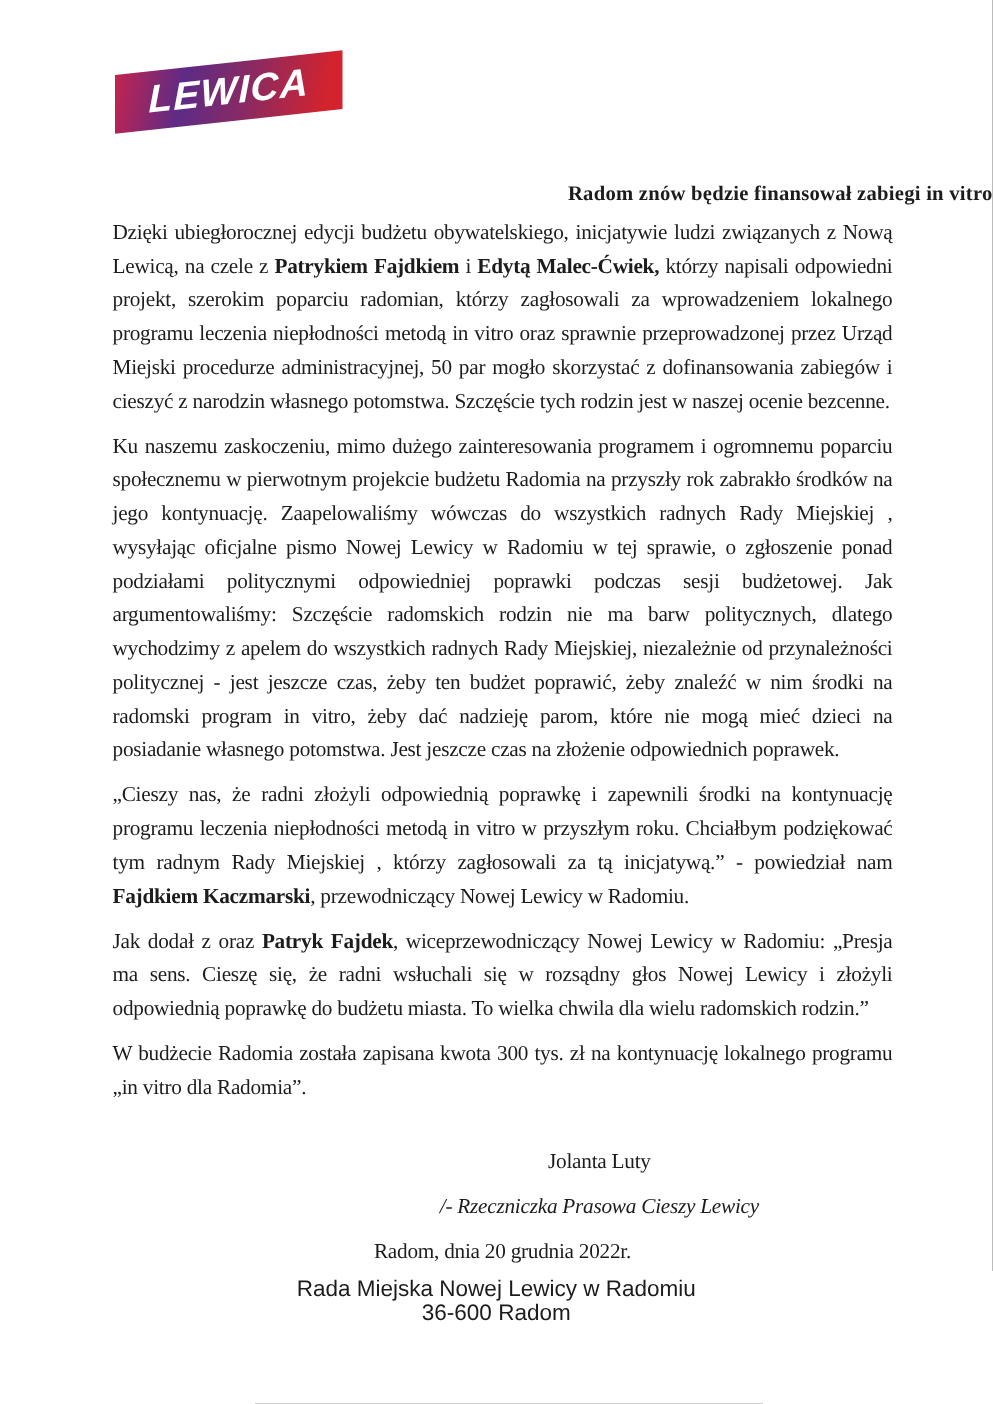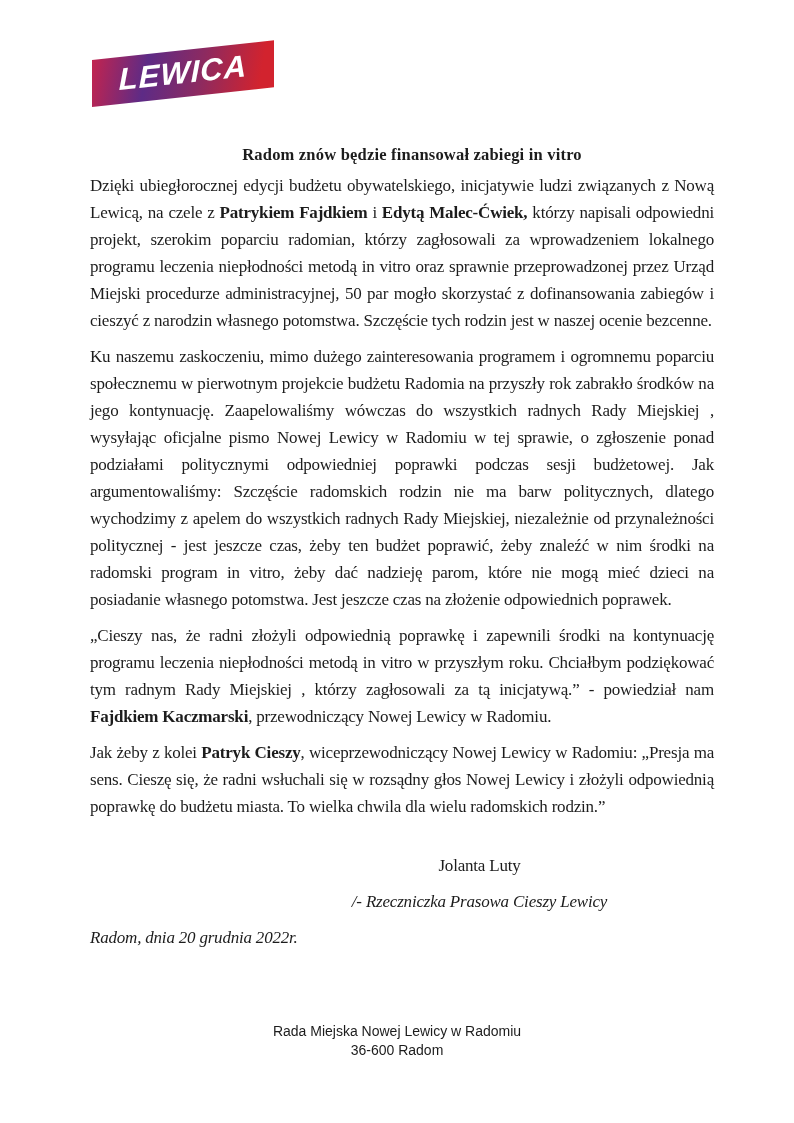--- a/index.html
+++ b/index.html
@@ -26,21 +26,21 @@
     font-family:"Liberation Sans", sans-serif;
     font-weight:700; font-style:italic;
     font-size:31px; letter-spacing:1px;
     color:#ffffff; line-height:1;
     padding-bottom:2px;
   }
 
   
   .doc-title {
     position:absolute; top:145px; left:0; right:0;
-    text-align:center;
+    text-align:right;
     font-weight:700; font-size:16.5px;
     letter-spacing:0.2px;
     padding-left:30px;
   }
 
   
   .content {
     position:absolute; top:172px; left:90px; width:624px;
     font-size:17px; line-height:27px;
     letter-spacing:-0.2px;
@@ -50,48 +50,49 @@
   .run-b { font-weight:700; }
   .run-u { }
 
   .signature {
     margin-top:8px;
     padding-left:155px;
     text-align:center;
   }
   .sig-name { margin-bottom:9px;margin-top:32px; }
   .sig-role { font-style:italic; margin-bottom:9px; }
-  .dateline { text-align:left;font-style:italic; }
+  .dateline { text-align:center; }
 
   
   .footer {
     position:absolute; top:1022px; left:0; right:0;
     text-align:center;
     font-family:"Liberation Sans", sans-serif;
-    font-size:14px; line-height:19px;
+    font-size:18px; line-height:19px;
     color:#1c1c1c;
   }
 </style>
 </head>
 <body>
 
 <div class="page">
 
   <div class="logo">
     <span class="logo-text">LEWICA</span>
   </div>
 
   <div class="doc-title">Radom znów będzie finansował zabiegi in vitro</div>
 
   <div class="content">
     <div id="paragraphs">
         <p><span>Dzięki ubiegłorocznej edycji budżetu obywatelskiego, inicjatywie ludzi związanych z Nową Lewicą, na czele z </span><span class="run-b">Patrykiem Fajdkiem</span><span> i </span><span class="run-b">Edytą Malec-Ćwiek,</span><span> którzy napisali odpowiedni projekt, szerokim poparciu radomian, którzy zagłosowali za wprowadzeniem lokalnego programu leczenia niepłodności metodą in vitro oraz sprawnie przeprowadzonej przez Urząd Miejski procedurze administracyjnej, 50 par mogło skorzystać z dofinansowania zabiegów i cieszyć z narodzin własnego potomstwa. Szczęście tych rodzin jest w naszej ocenie bezcenne.</span></p>
         <p><span>Ku naszemu zaskoczeniu, mimo dużego zainteresowania programem i ogromnemu poparciu społecznemu w pierwotnym projekcie budżetu Radomia na przyszły rok zabrakło środków na jego kontynuację. </span><span class="run-u">Zaapelowaliśmy wówczas do wszystkich radnych Rady Miejskiej , wysyłając oficjalne pismo Nowej Lewicy w Radomiu w tej sprawie,</span><span> o zgłoszenie ponad podziałami politycznymi odpowiedniej poprawki podczas sesji budżetowej. Jak argumentowaliśmy: Szczęście radomskich rodzin nie ma barw politycznych, dlatego wychodzimy z apelem do wszystkich radnych Rady Miejskiej, niezależnie od przynależności politycznej - jest jeszcze czas, żeby ten budżet poprawić, żeby znaleźć w nim środki na radomski program in vitro, żeby dać nadzieję parom, które nie mogą mieć dzieci na posiadanie własnego potomstwa. Jest jeszcze czas na złożenie odpowiednich poprawek.</span></p>
         <p><span>„Cieszy nas, że radni złożyli odpowiednią poprawkę i zapewnili środki na kontynuację programu leczenia niepłodności metodą in vitro w przyszłym roku. Chciałbym podziękować tym radnym Rady Miejskiej , którzy zagłosowali za tą inicjatywą.” - powiedział nam </span><span class="run-b">Fajdkiem Kaczmarski</span><span>, przewodniczący Nowej Lewicy w Radomiu.</span></p>
-        <p><span>Jak żeby z kolei </span><span class="run-b">Patryk Cieszy</span><span>, wiceprzewodniczący Nowej Lewicy w Radomiu: „Presja ma sens. Cieszę się, że radni wsłuchali się w rozsądny głos Nowej Lewicy i złożyli odpowiednią poprawkę do budżetu miasta. To wielka chwila dla wielu radomskich rodzin.”</span></p>
+        <p><span>Jak dodał z oraz </span><span class="run-b">Patryk Fajdek</span><span>, wiceprzewodniczący Nowej Lewicy w Radomiu: „Presja ma sens. Cieszę się, że radni wsłuchali się w rozsądny głos Nowej Lewicy i złożyli odpowiednią poprawkę do budżetu miasta. To wielka chwila dla wielu radomskich rodzin.”</span></p>
+        <p><span>W budżecie Radomia została zapisana kwota 300 tys. zł na kontynuację lokalnego programu „in vitro dla Radomia”.</span></p>
       </div>
 
     <div class="signature">
       <div class="sig-name">Jolanta Luty</div>
       <div class="sig-role">/- Rzeczniczka Prasowa Cieszy Lewicy</div>
     </div>
 
     <div class="dateline">Radom, dnia 20 grudnia 2022r.</div>
   </div>
 

